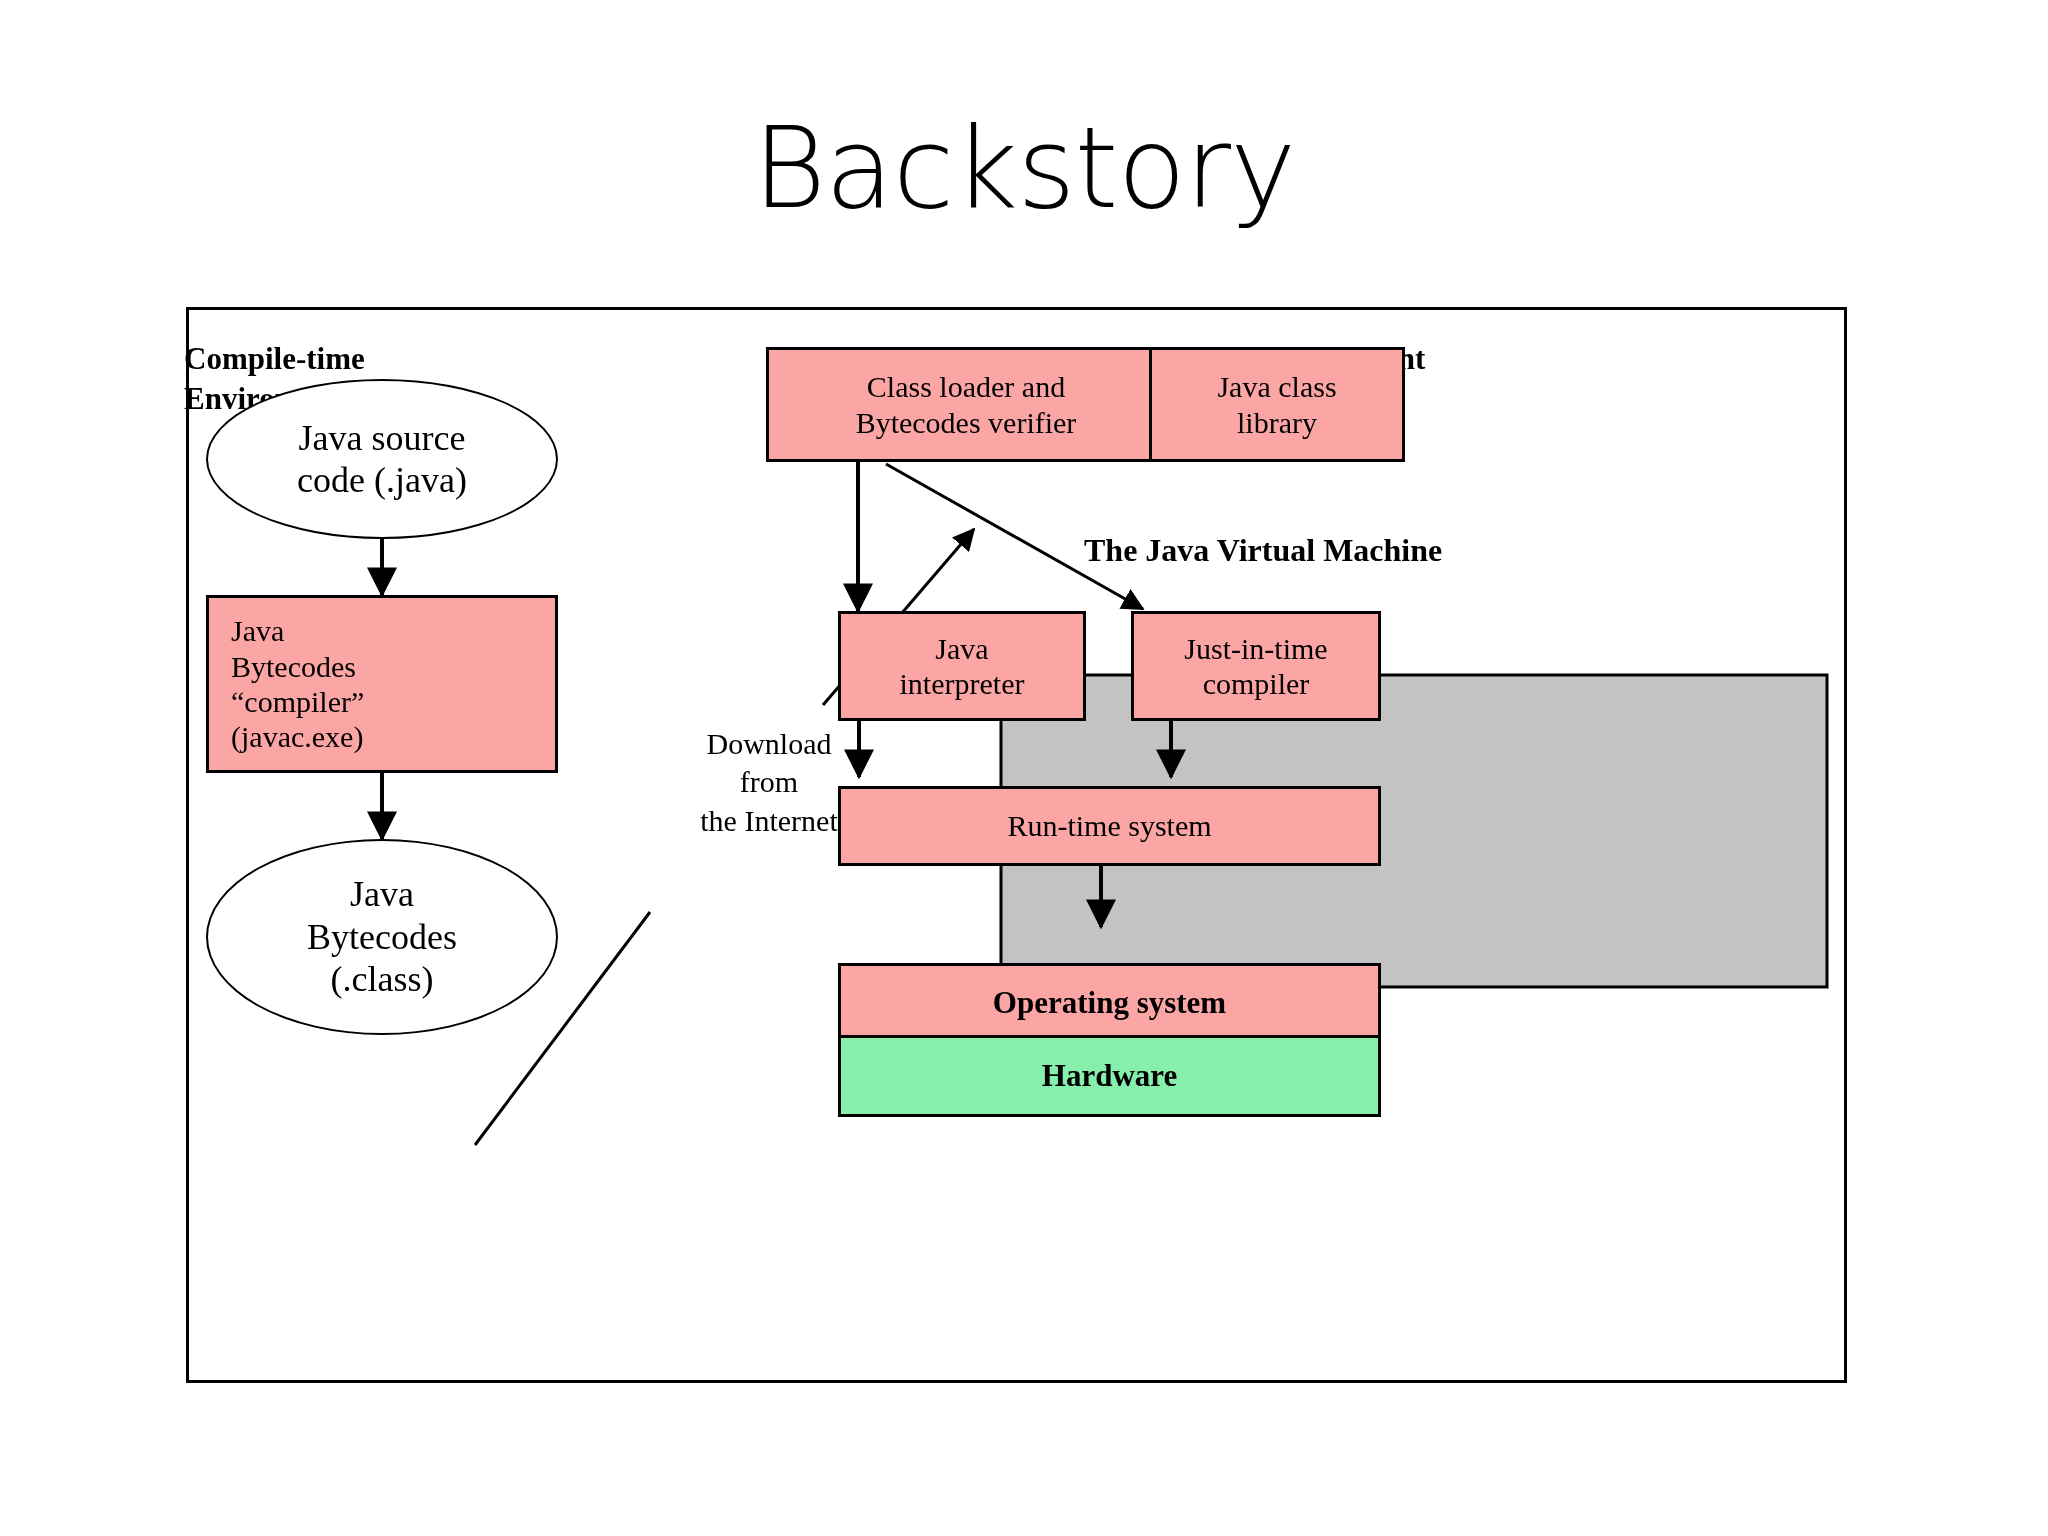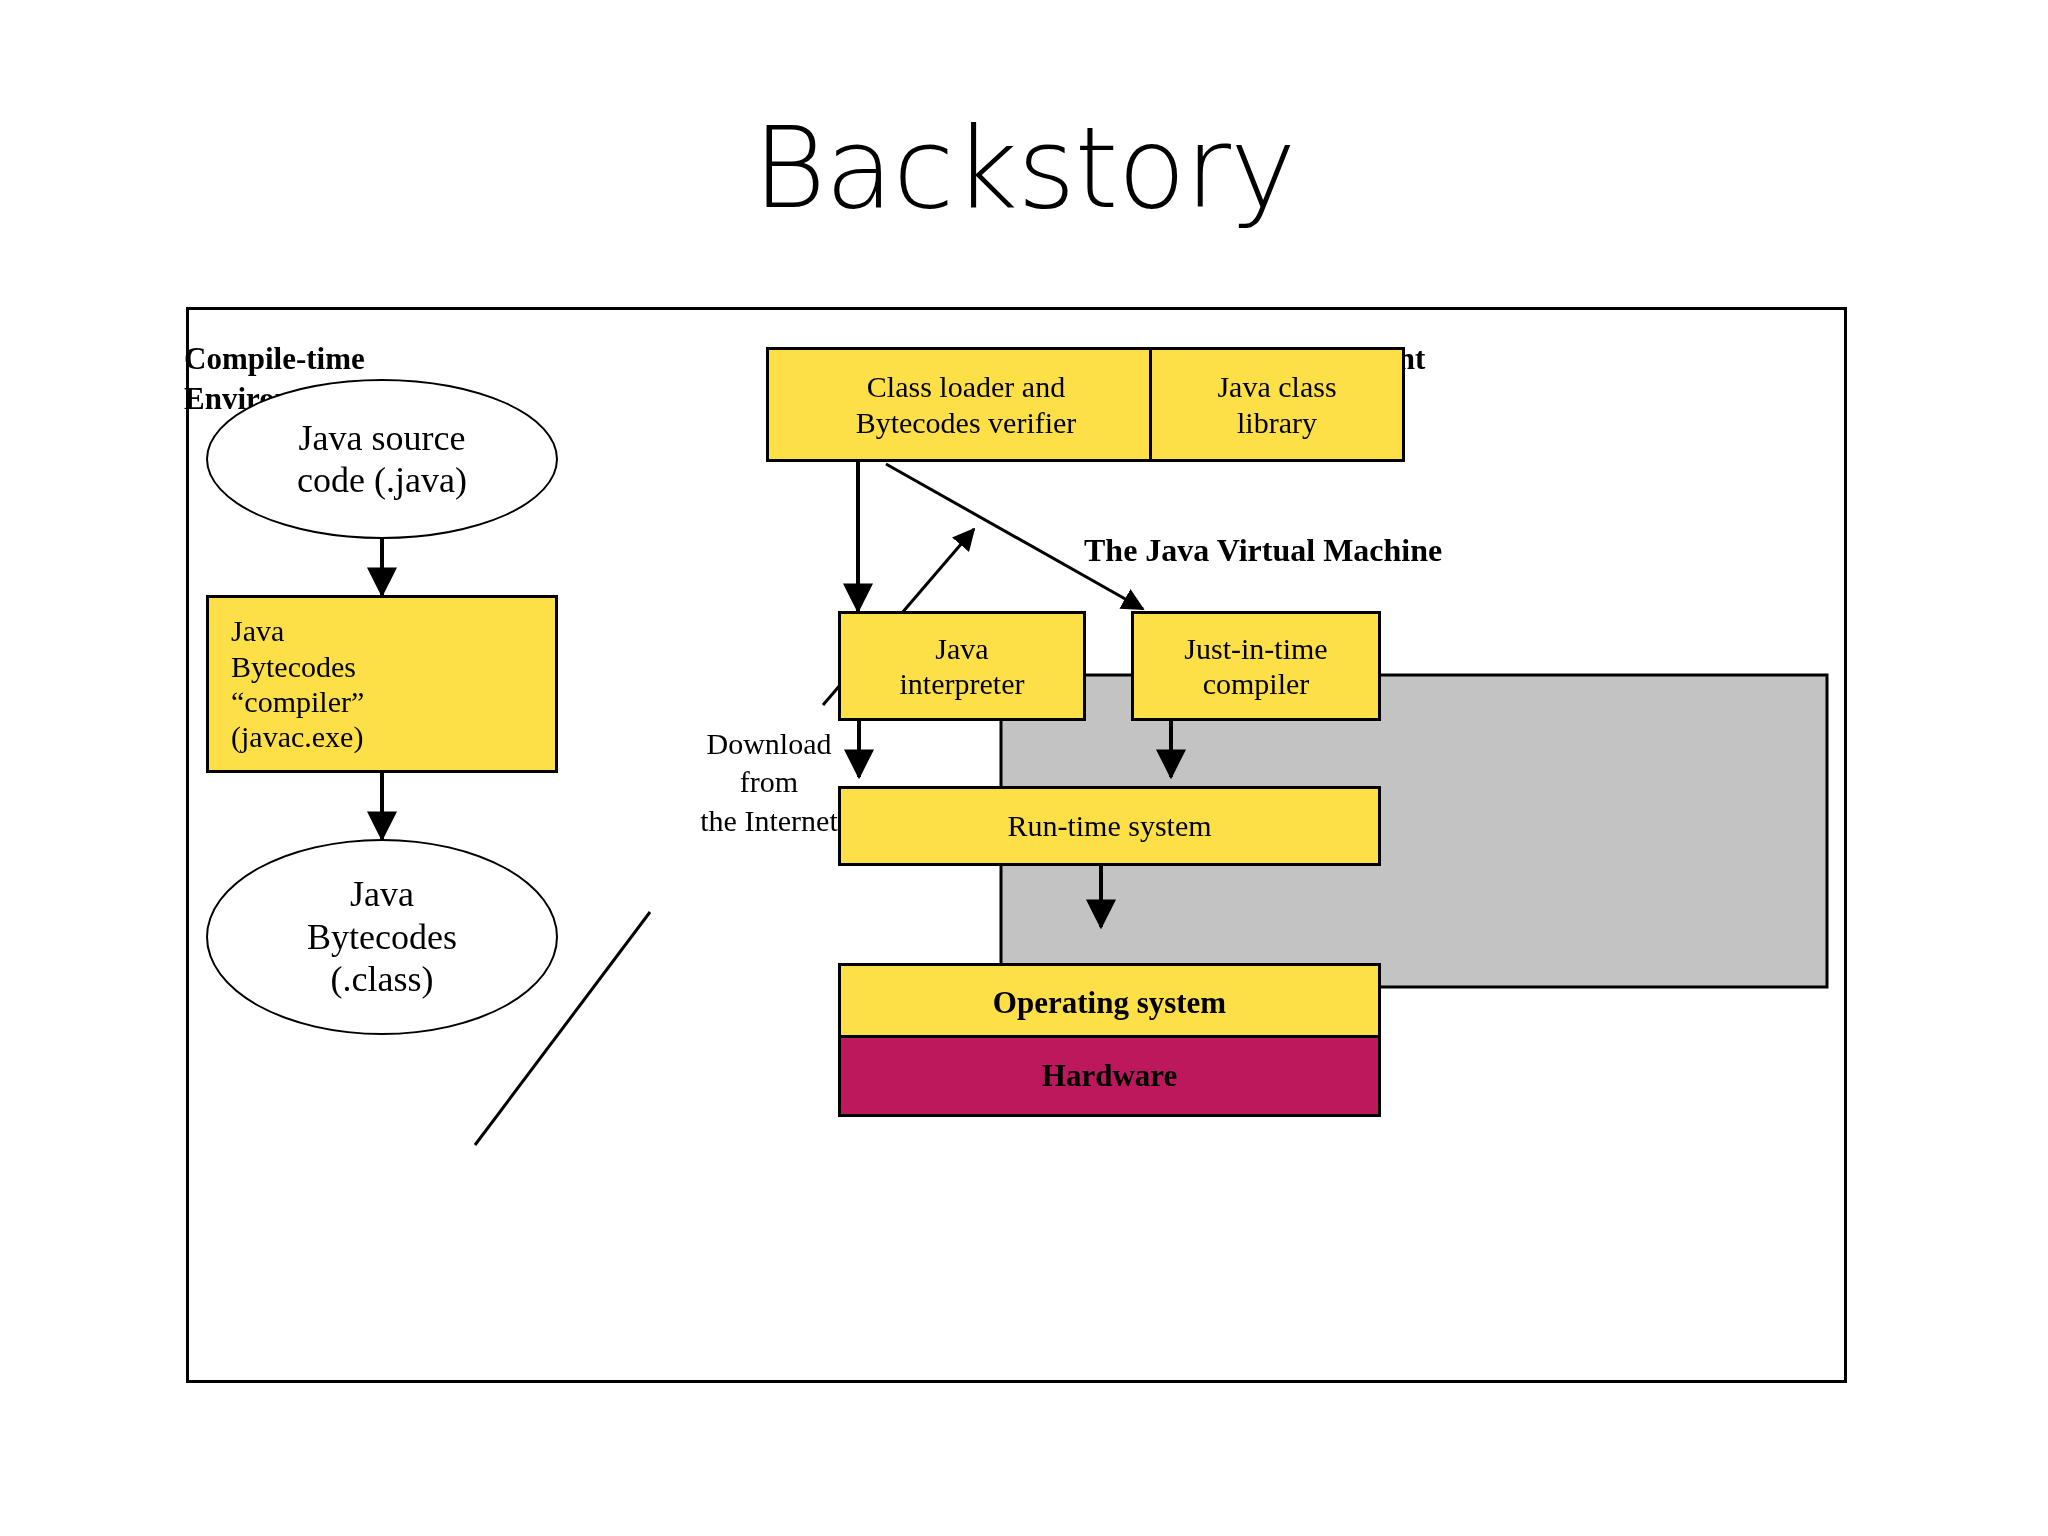--- a/index.html
+++ b/index.html
@@ -61,25 +61,25 @@
   }
   .sectionhead {
     position: absolute;
     font-weight: bold;
     font-size: 31px;
     line-height: 1.30;
     color: #000;
   }
   .boxnode {
     border: 3px solid #000000;
-    background: #fde047;
+    background: #fca5a5;
     font-size: 30px;
   }
   .boxnode.gray {
-    background: #be185d;
+    background: #86efac;
   }
   .boxnode.bold {
     font-weight: bold;
     font-size: 31px;
   }
   .ellipsenode {
     border: 2px solid #000000;
     border-radius: 50%;
     background: #ffffff;
     font-size: 36px;

